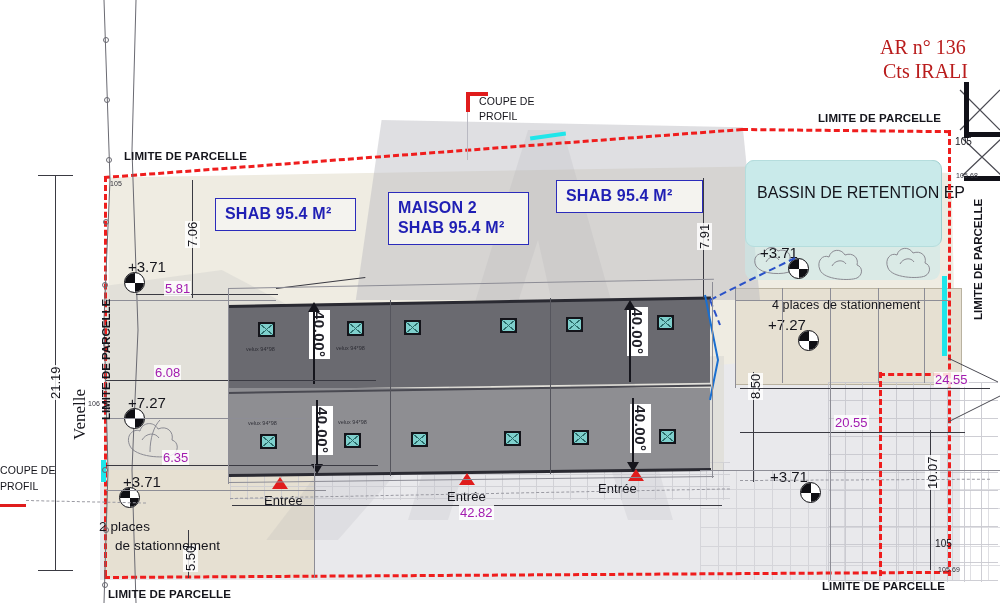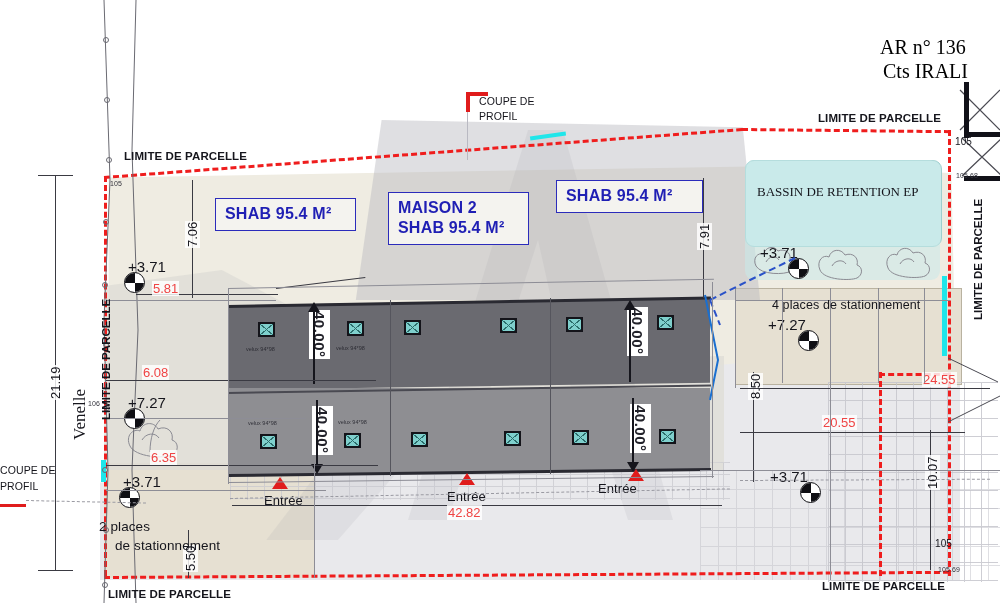--- a/index.html
+++ b/index.html
@@ -5,22 +5,22 @@
   html,body{margin:0;padding:0;background:#ffffff;}
   body{width:1000px;height:603px;overflow:hidden;
        font-family:"Liberation Sans", sans-serif;}
   #stage{position:relative;width:1000px;height:603px;background:#ffffff;overflow:hidden;}
 
   
   .abs{position:absolute;}
   .txt{position:absolute;white-space:nowrap;color:#15151c;font-size:12px;letter-spacing:.1px;}
   .vtxt{position:absolute;white-space:nowrap;color:#15151c;font-size:12px;
         transform-origin:left top;}
-  .dim{position:absolute;white-space:nowrap;color:#ef4444;font-size:13px;
-       background:rgba(255,255,255,.82);padding:0 1px;}
+  .dim{position:absolute;white-space:nowrap;color:#a21caf;font-size:13px;
+       background:rgba(255,255,255,.82);padding:0 1px;margin-left:12px;}
   .vdim{position:absolute;white-space:nowrap;color:#15151c;font-size:13px;
         background:rgba(255,255,255,.82);transform-origin:left top;padding:0 1px;}
   .ln{position:absolute;background:#3a3a42;height:1px;transform-origin:left center;}
   .lnv{position:absolute;background:#3a3a42;width:1px;}
   .thin{background:#8d8d96;}
   .hair{background:#b9b9c2;}
 
   
   .redbd{position:absolute;transform-origin:left center;height:0;
          border-top:3px dashed #ef1d1d;}
@@ -30,21 +30,21 @@
   .poly{position:absolute;}
 
   
   .maison-box{position:absolute;border:1.4px solid #2b2bbb;background:#f4f3ef;
               color:#1f1fb4;font-weight:bold;font-size:16px;line-height:1.25;
               padding:5px 8px 6px 9px;letter-spacing:.2px;}
 
   
   .basin{position:absolute;background:#c9eaea;border:1px solid #9dcfcf;
          border-radius:9px;}
-  .basin-label{position:absolute;font-size:13px;color:#15151c;white-space:nowrap;font-family:Liberation Serif, serif;}
+  .basin-label{position:absolute;font-size:16px;color:#15151c;white-space:nowrap;}
 
   
   .velux{position:absolute;width:17px;height:15px;background:#7fd0cd;
          border:2.5px solid #14141a;box-sizing:border-box;}
   .velux i{display:block;width:100%;height:100%;
     background:linear-gradient(to bottom right,transparent 47%,#2c6e6c 47%,#2c6e6c 53%,transparent 53%),
                linear-gradient(to bottom left, transparent 47%,#2c6e6c 47%,#2c6e6c 53%,transparent 53%);}
   .veluxlab{position:absolute;font-size:5.5px;color:#22222a;white-space:nowrap;opacity:.85;}
 
   
@@ -57,21 +57,21 @@
 
   
   .bulls{position:absolute;width:19px;height:19px;border-radius:50%;
          border:1.6px solid #0f0f14;overflow:hidden;background:#ffffff;}
   .bulls b{position:absolute;display:block;width:50%;height:50%;background:#0f0f14;}
   .bulls b.q1{left:0;top:0;}
   .bulls b.q4{right:0;bottom:0;}
   .alt{position:absolute;font-size:15px;color:#15151c;white-space:nowrap;}
 
   
-  .title{position:absolute;font-family:"Liberation Serif", serif;color:#000000;
+  .title{position:absolute;font-family:"Liberation Serif", serif;color:#b91c1c;
          font-size:20px;white-space:nowrap;}
 
   
   .cyan{position:absolute;background:#1fe6ea;}
 
   
   .hatchgrid{position:absolute;
       background-image:linear-gradient(to right,#c6c6cd 1px,transparent 1px),
                        linear-gradient(to bottom,#c6c6cd 1px,transparent 1px);}
   .bushes{position:absolute;}

